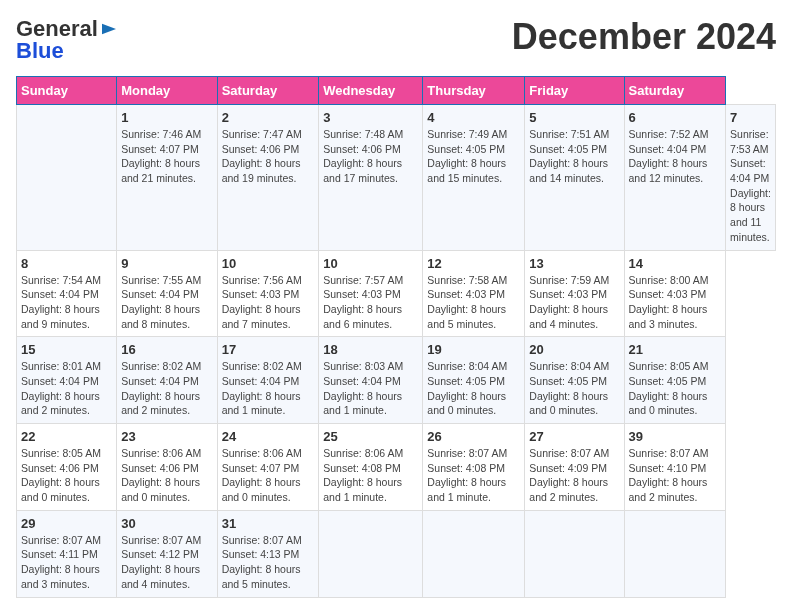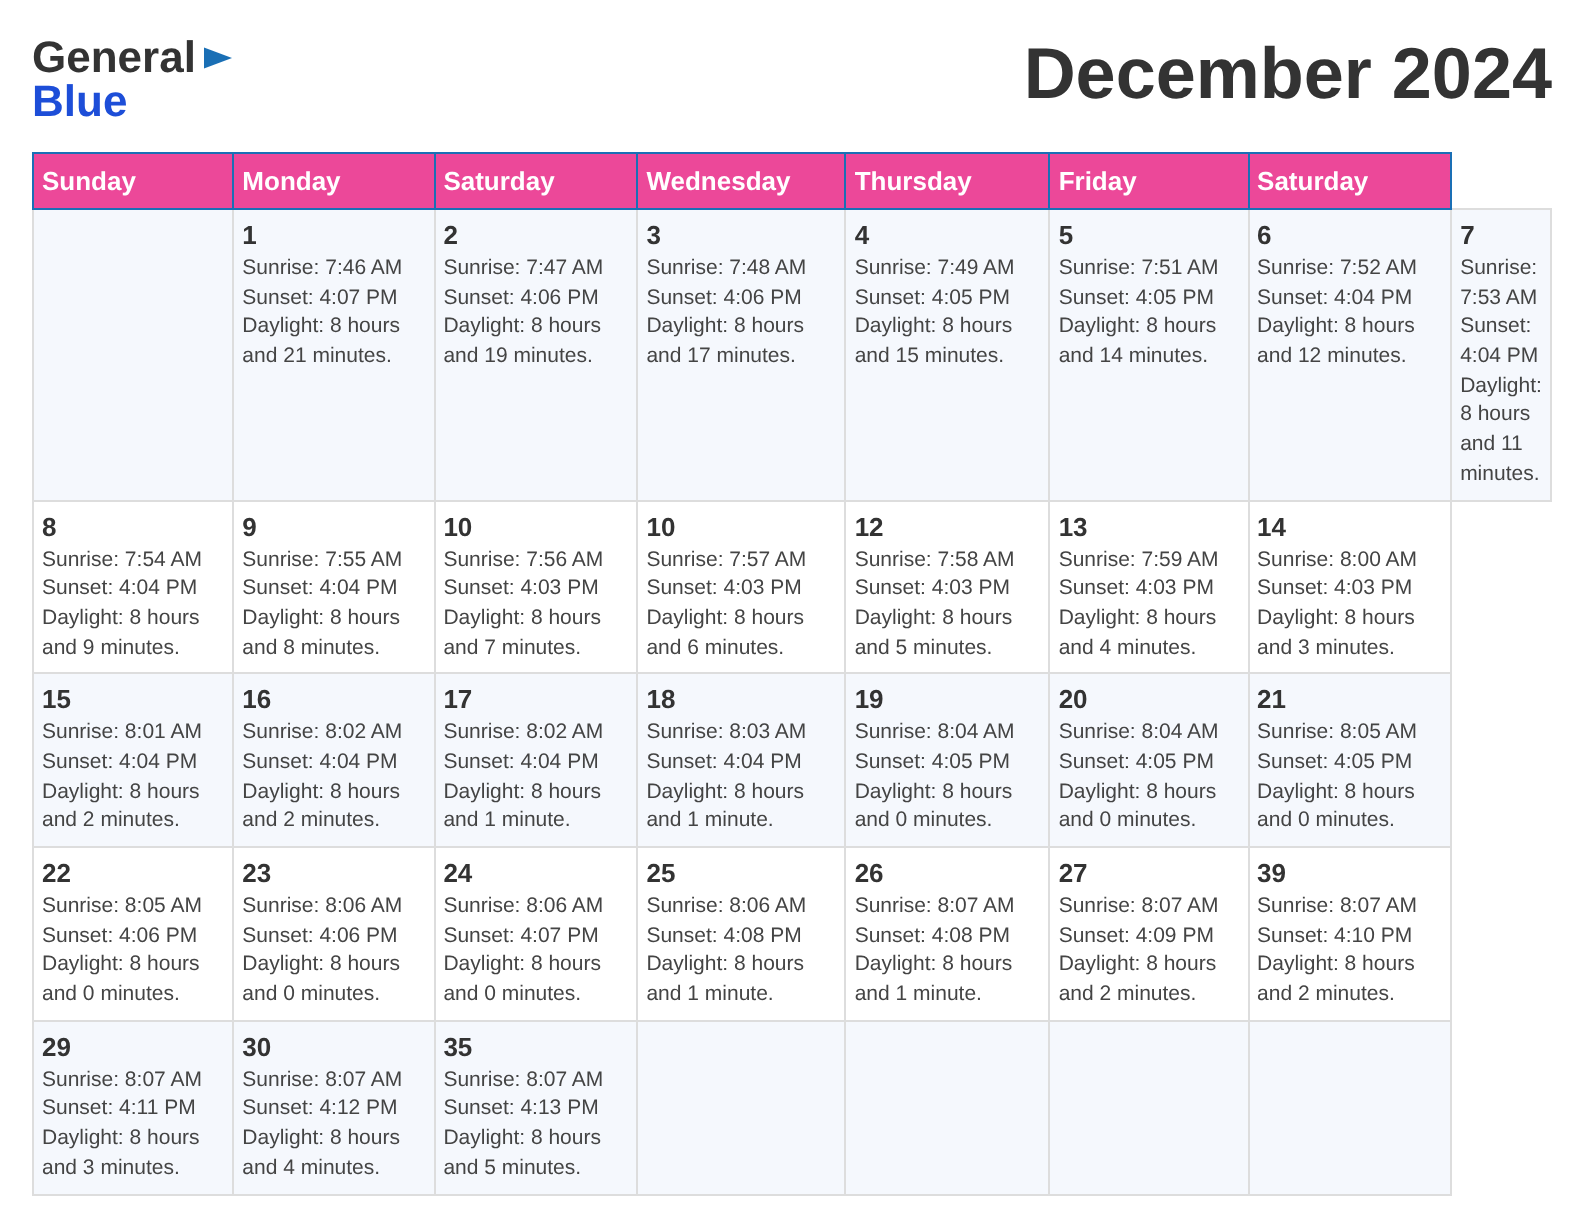--- a/index.html
+++ b/index.html
@@ -242,21 +242,21 @@
       <tr>
         <td>
           <span class="day-num">29</span>
           <div class="day-info">Sunrise: 8:07 AM<br>Sunset: 4:11 PM<br>Daylight: 8 hours and 3 minutes.</div>
         </td>
         <td>
           <span class="day-num">30</span>
           <div class="day-info">Sunrise: 8:07 AM<br>Sunset: 4:12 PM<br>Daylight: 8 hours and 4 minutes.</div>
         </td>
         <td>
-          <span class="day-num">35</span>
+          <span class="day-num">31</span>
           <div class="day-info">Sunrise: 8:07 AM<br>Sunset: 4:13 PM<br>Daylight: 8 hours and 5 minutes.</div>
         </td>
         <td class="empty-cell"></td>
         <td class="empty-cell"></td>
         <td class="empty-cell"></td>
         <td class="empty-cell"></td>
       </tr>
     </tbody>
 </table>
 

